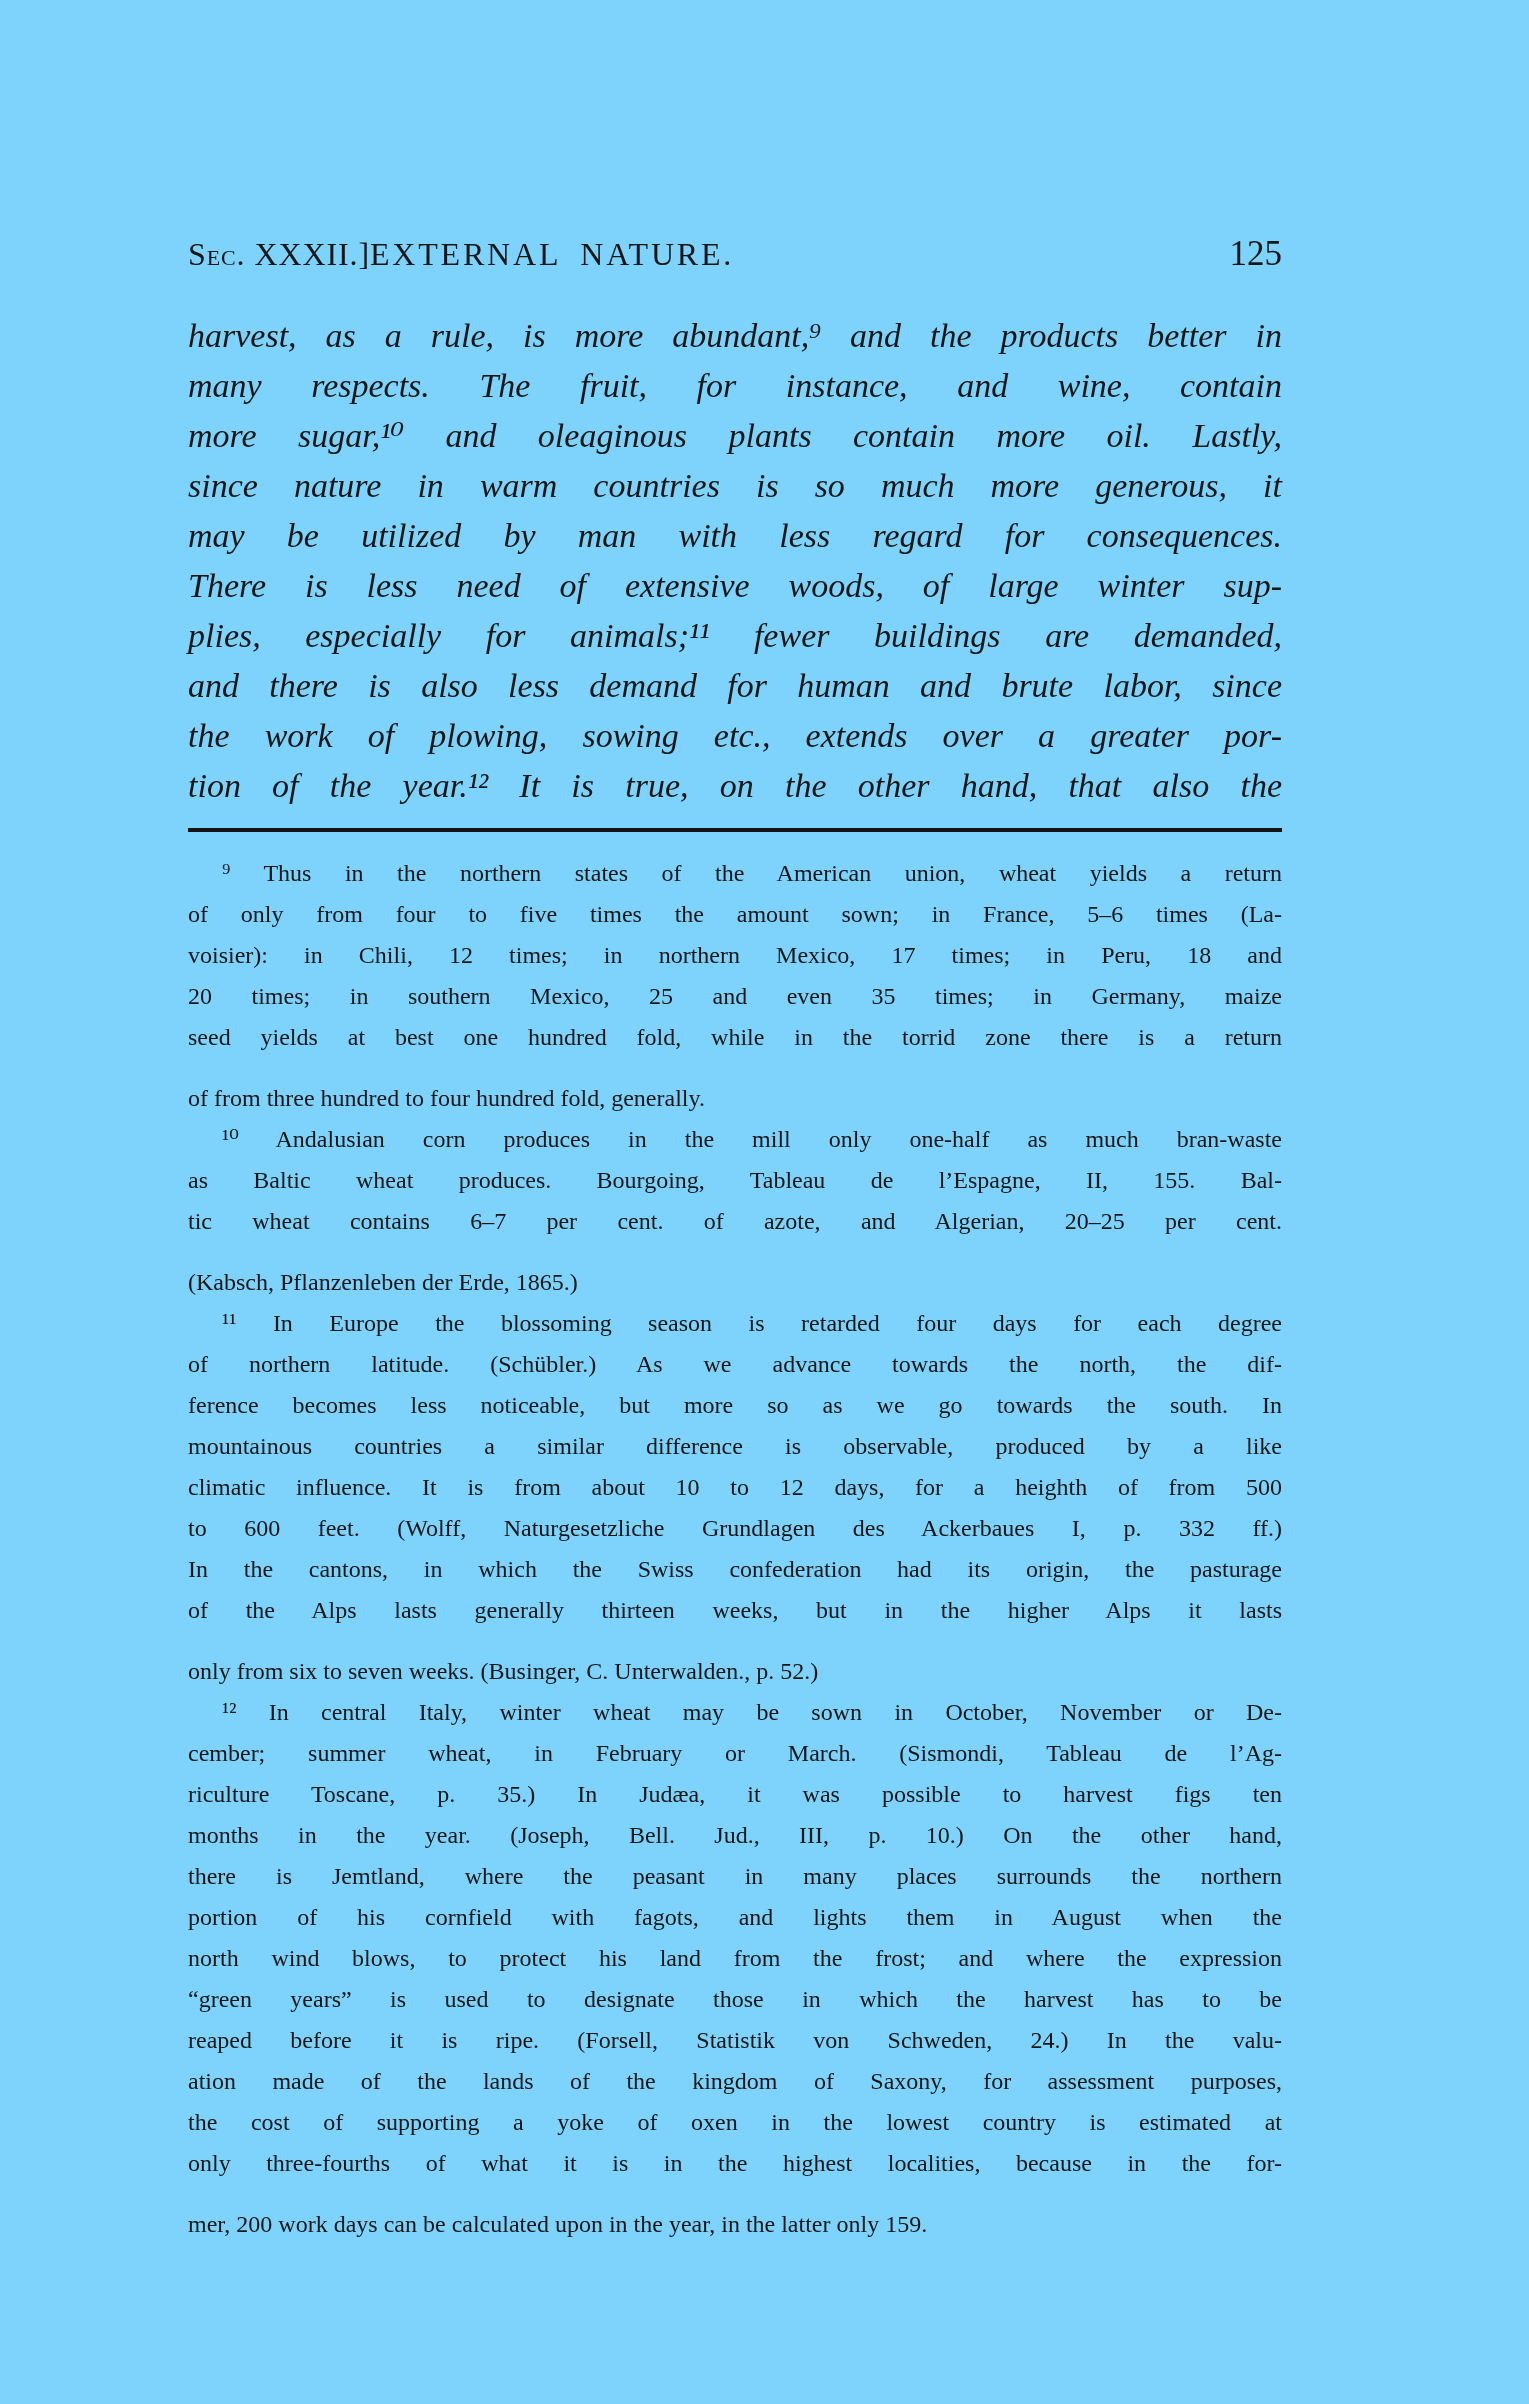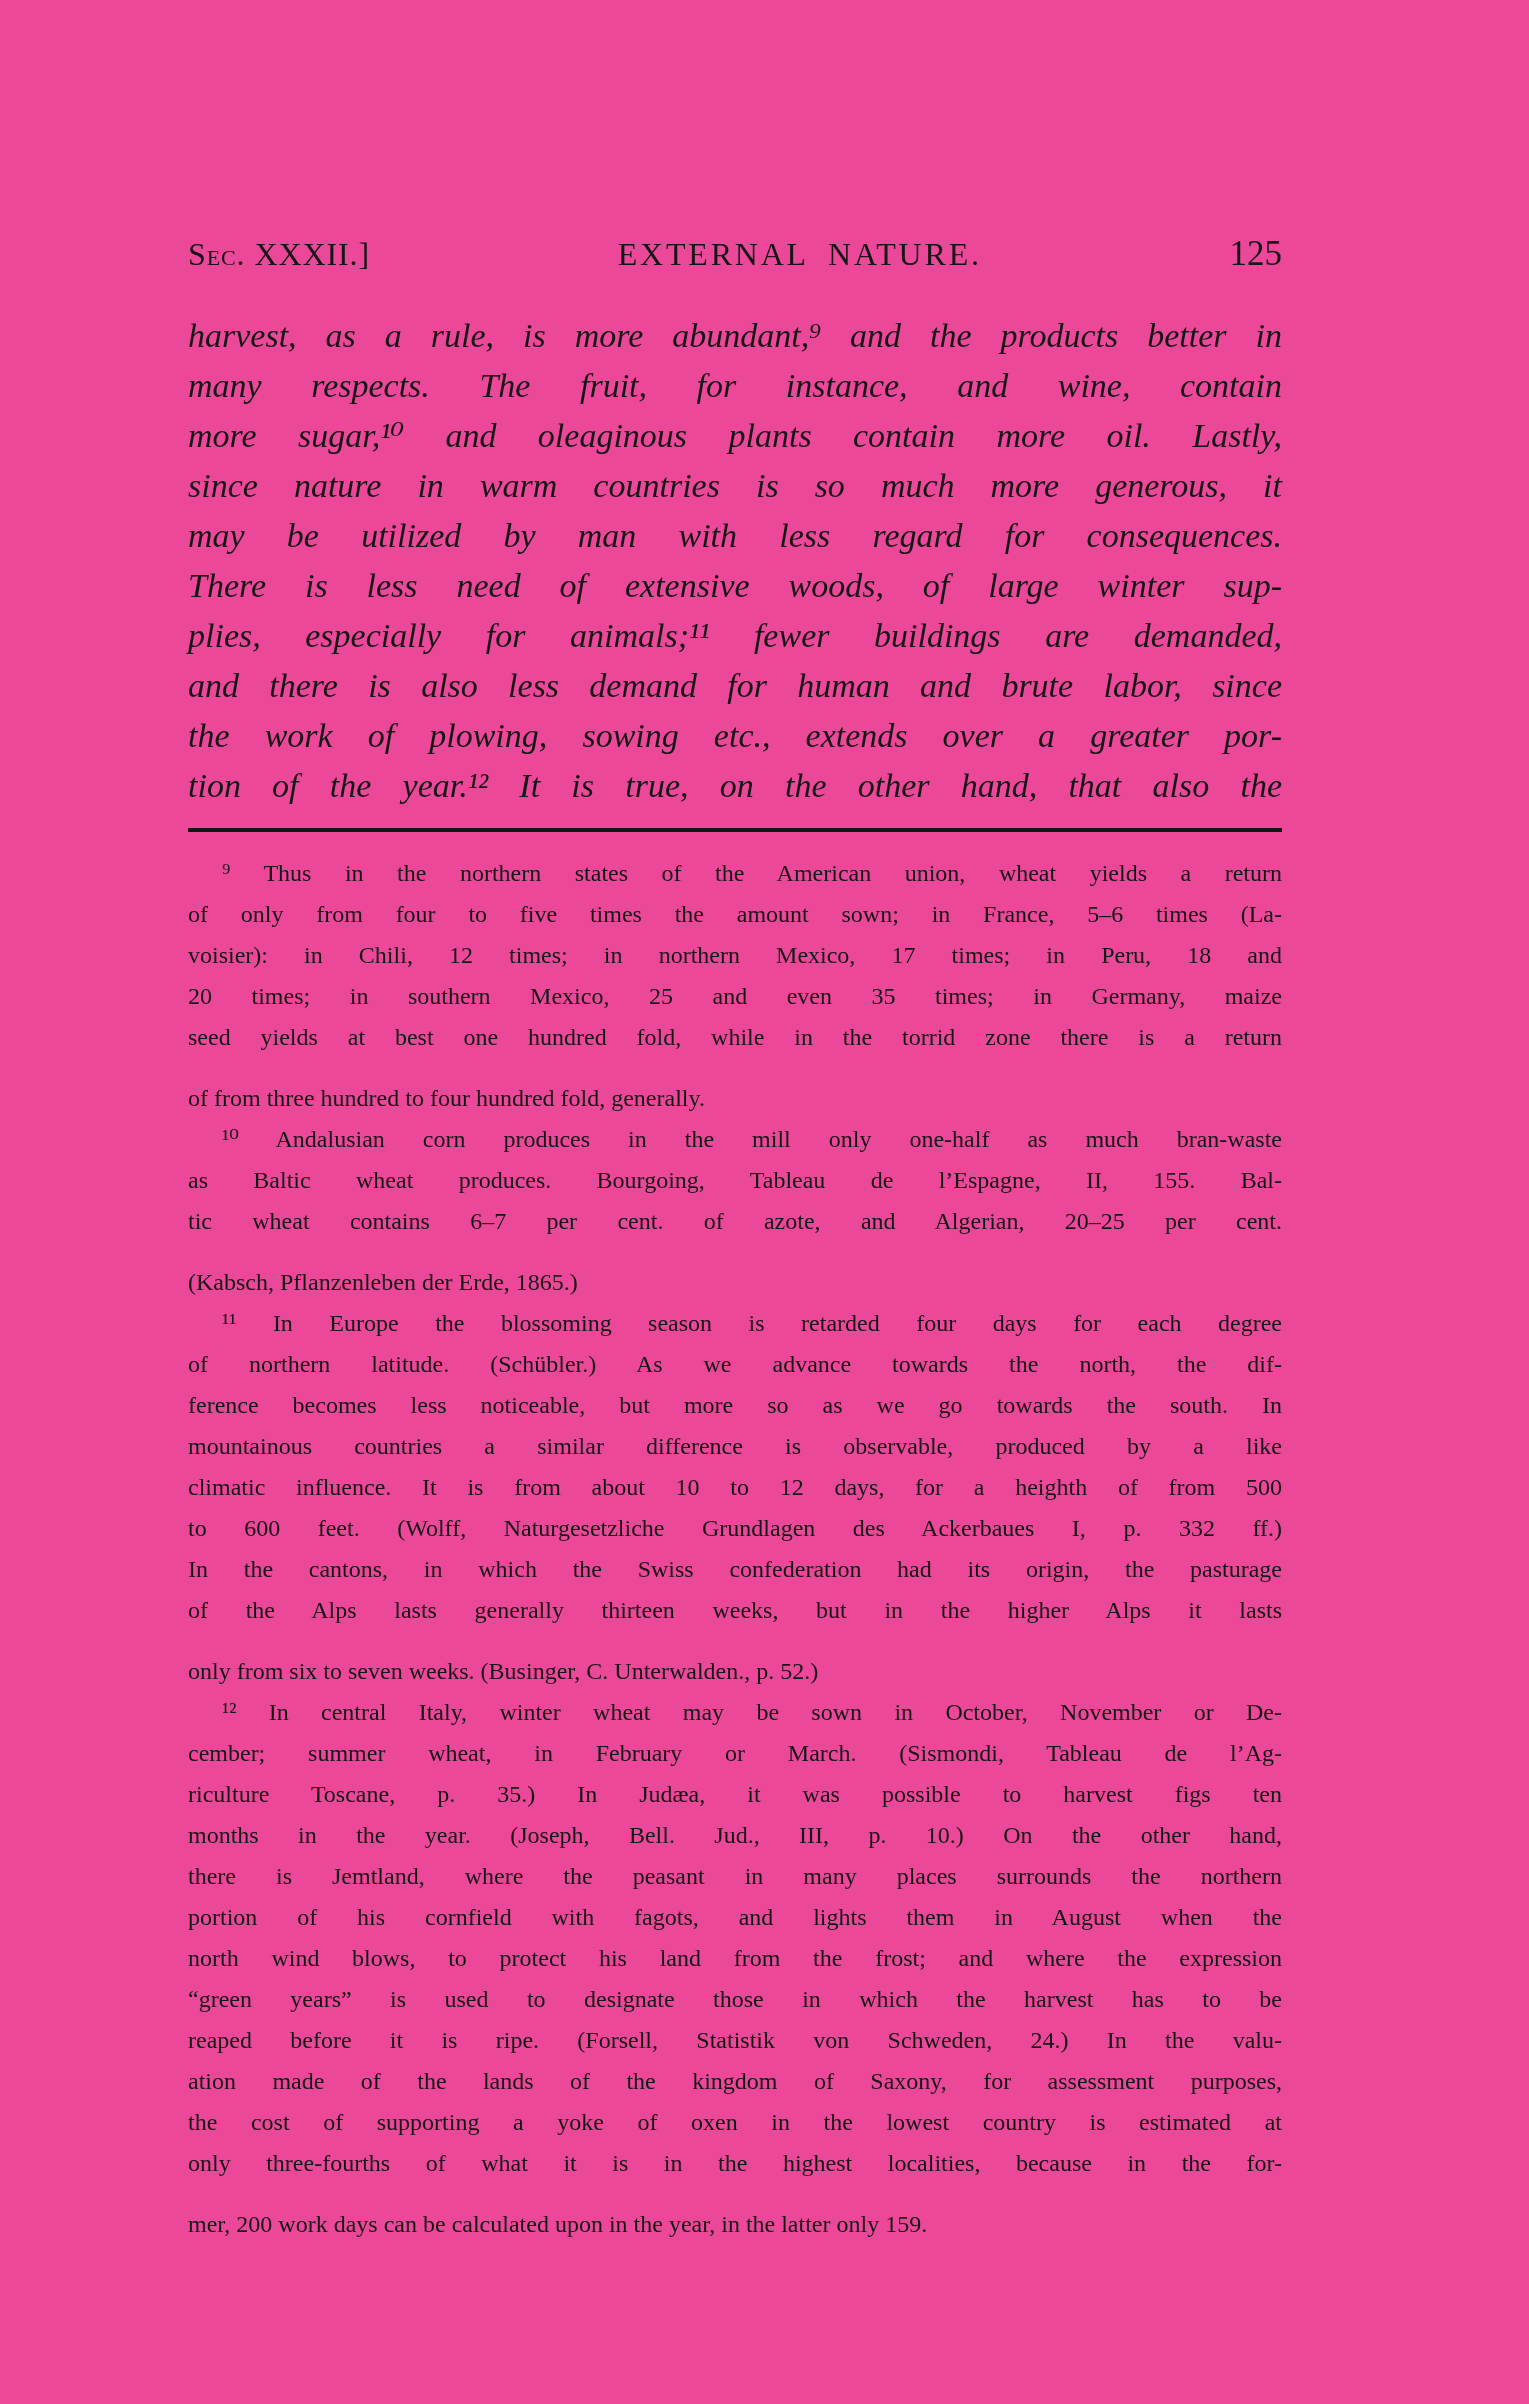--- a/index.html
+++ b/index.html
@@ -4,41 +4,40 @@
 <style>
   html, body {
     margin: 0;
     padding: 0;
     background: #ffffff;
   }
   .page {
     position: relative;
     width: 1529px;
     height: 2405px;
-    background: #ec4899;
+    background: #7dd3fc;
     color: #161616;
     font-family: "Liberation Serif", "DejaVu Serif", serif;
     box-sizing: border-box;
     padding: 235px 247px 0 188px;
     overflow: hidden;
   }
   .header {
     display: flex;
     align-items: baseline;
     font-size: 32px;
     line-height: 38px;
   }
   .section-label {
     font-variant: small-caps;
     letter-spacing: 0.9px;
     white-space: nowrap;
   }
   .running-title {
     flex: 1;
-    text-align: center;
     letter-spacing: 2.8px;
     word-spacing: 9.4px;
     white-space: nowrap;
   }
   .page-number {
     font-size: 35px;
     white-space: nowrap;
     text-align: right;
   }
   .body-text {

